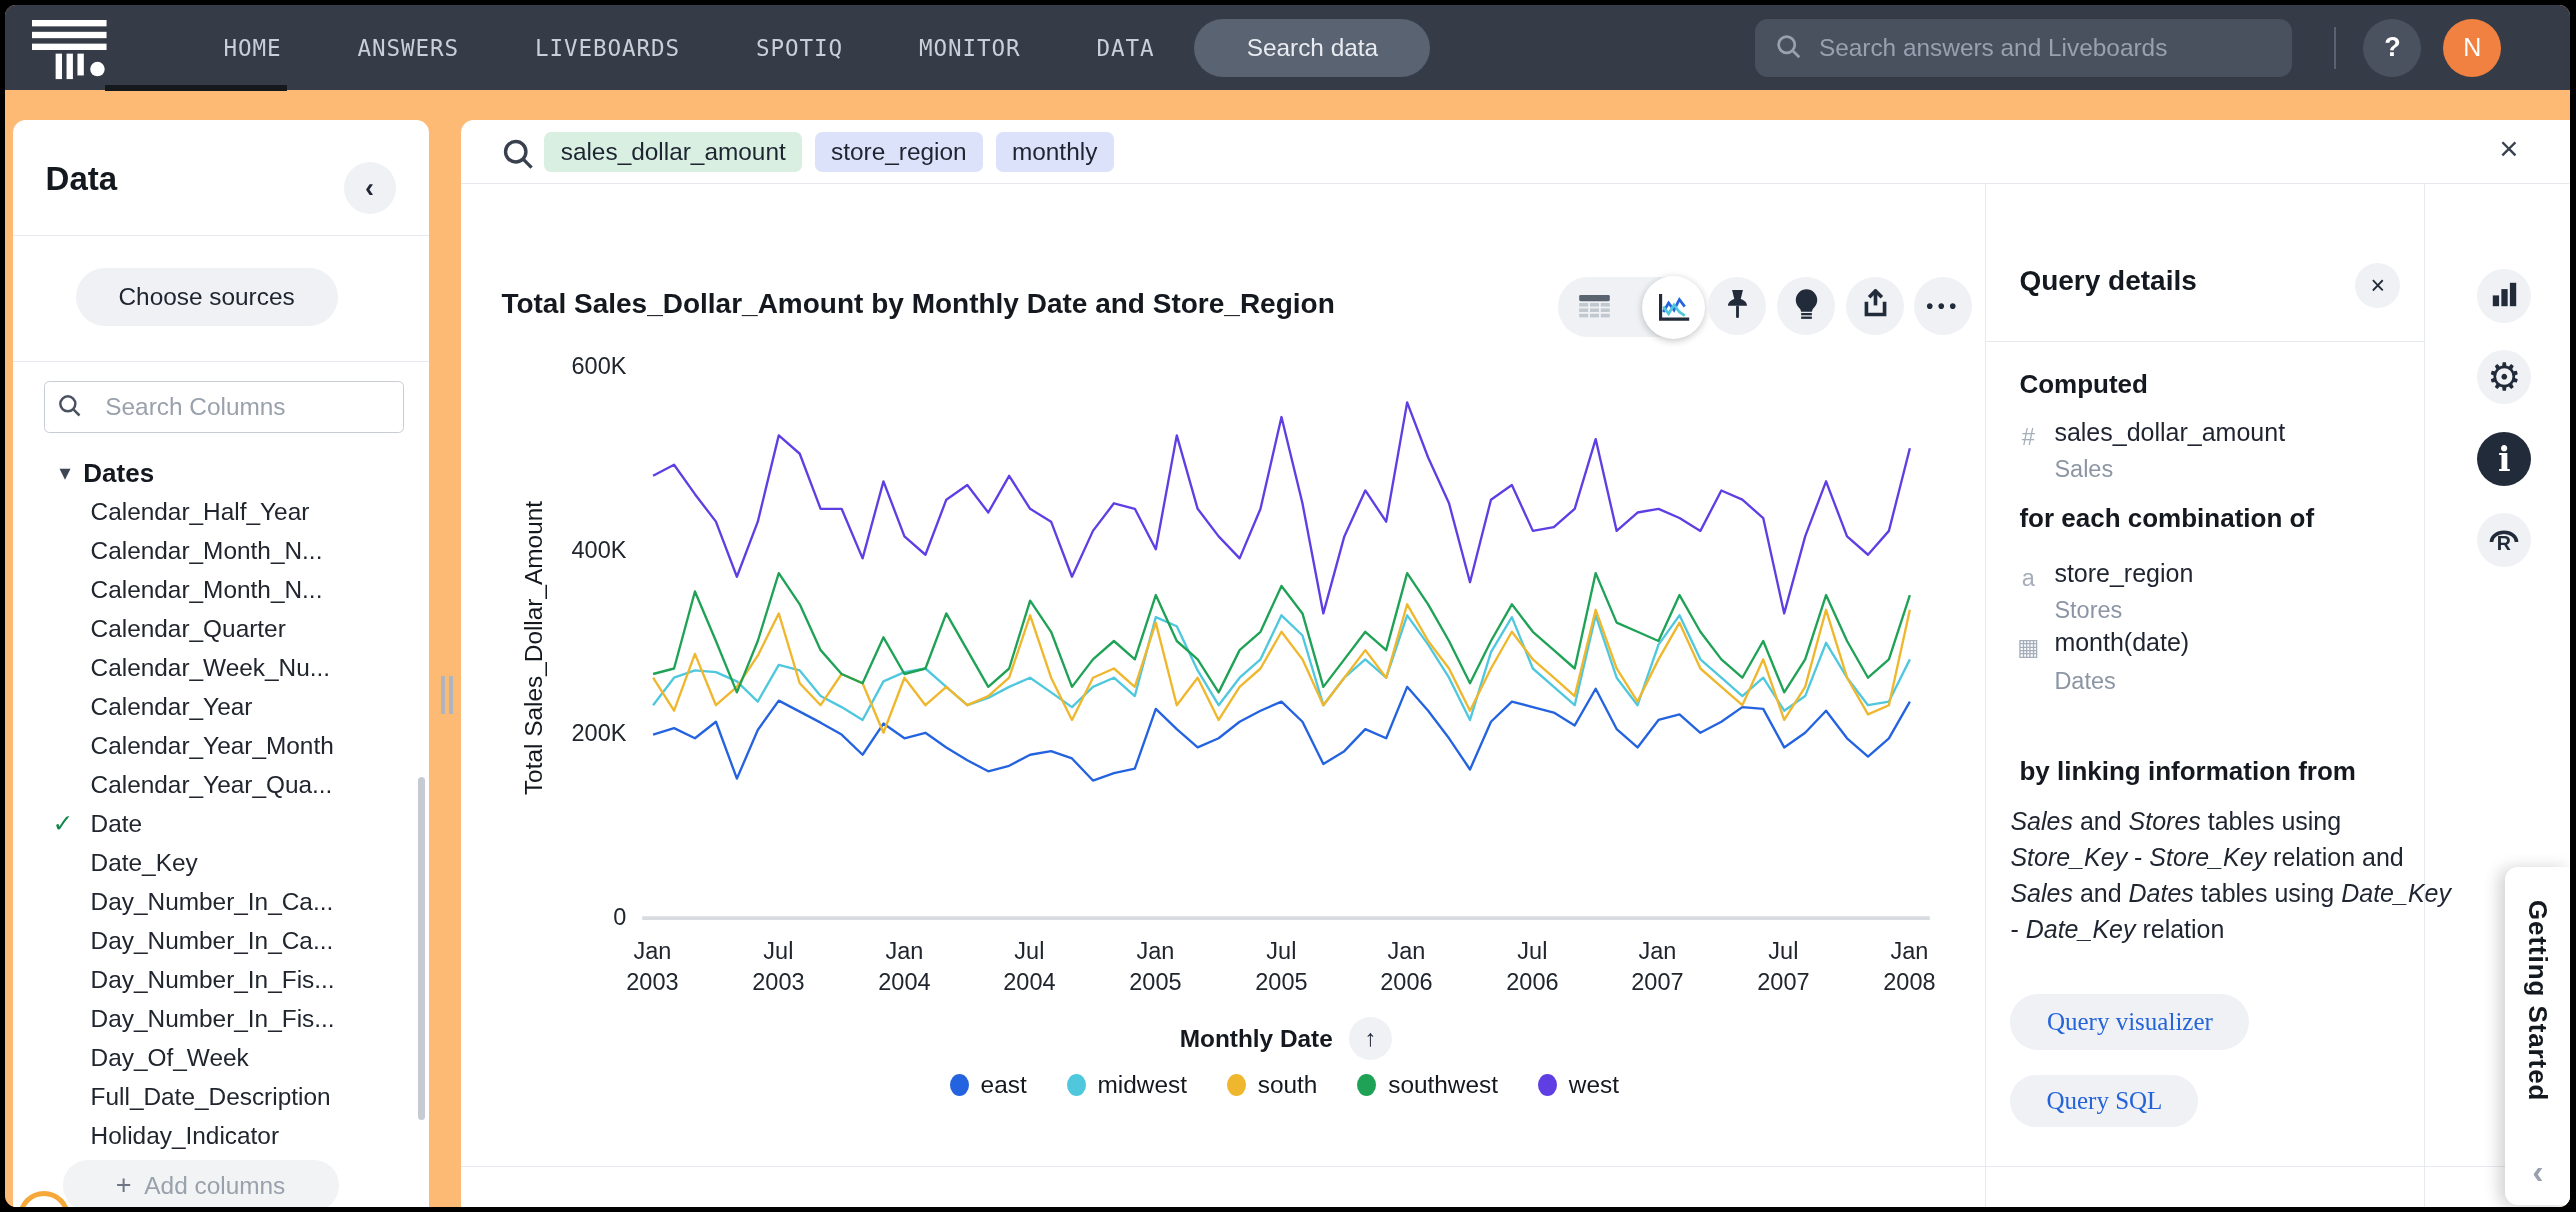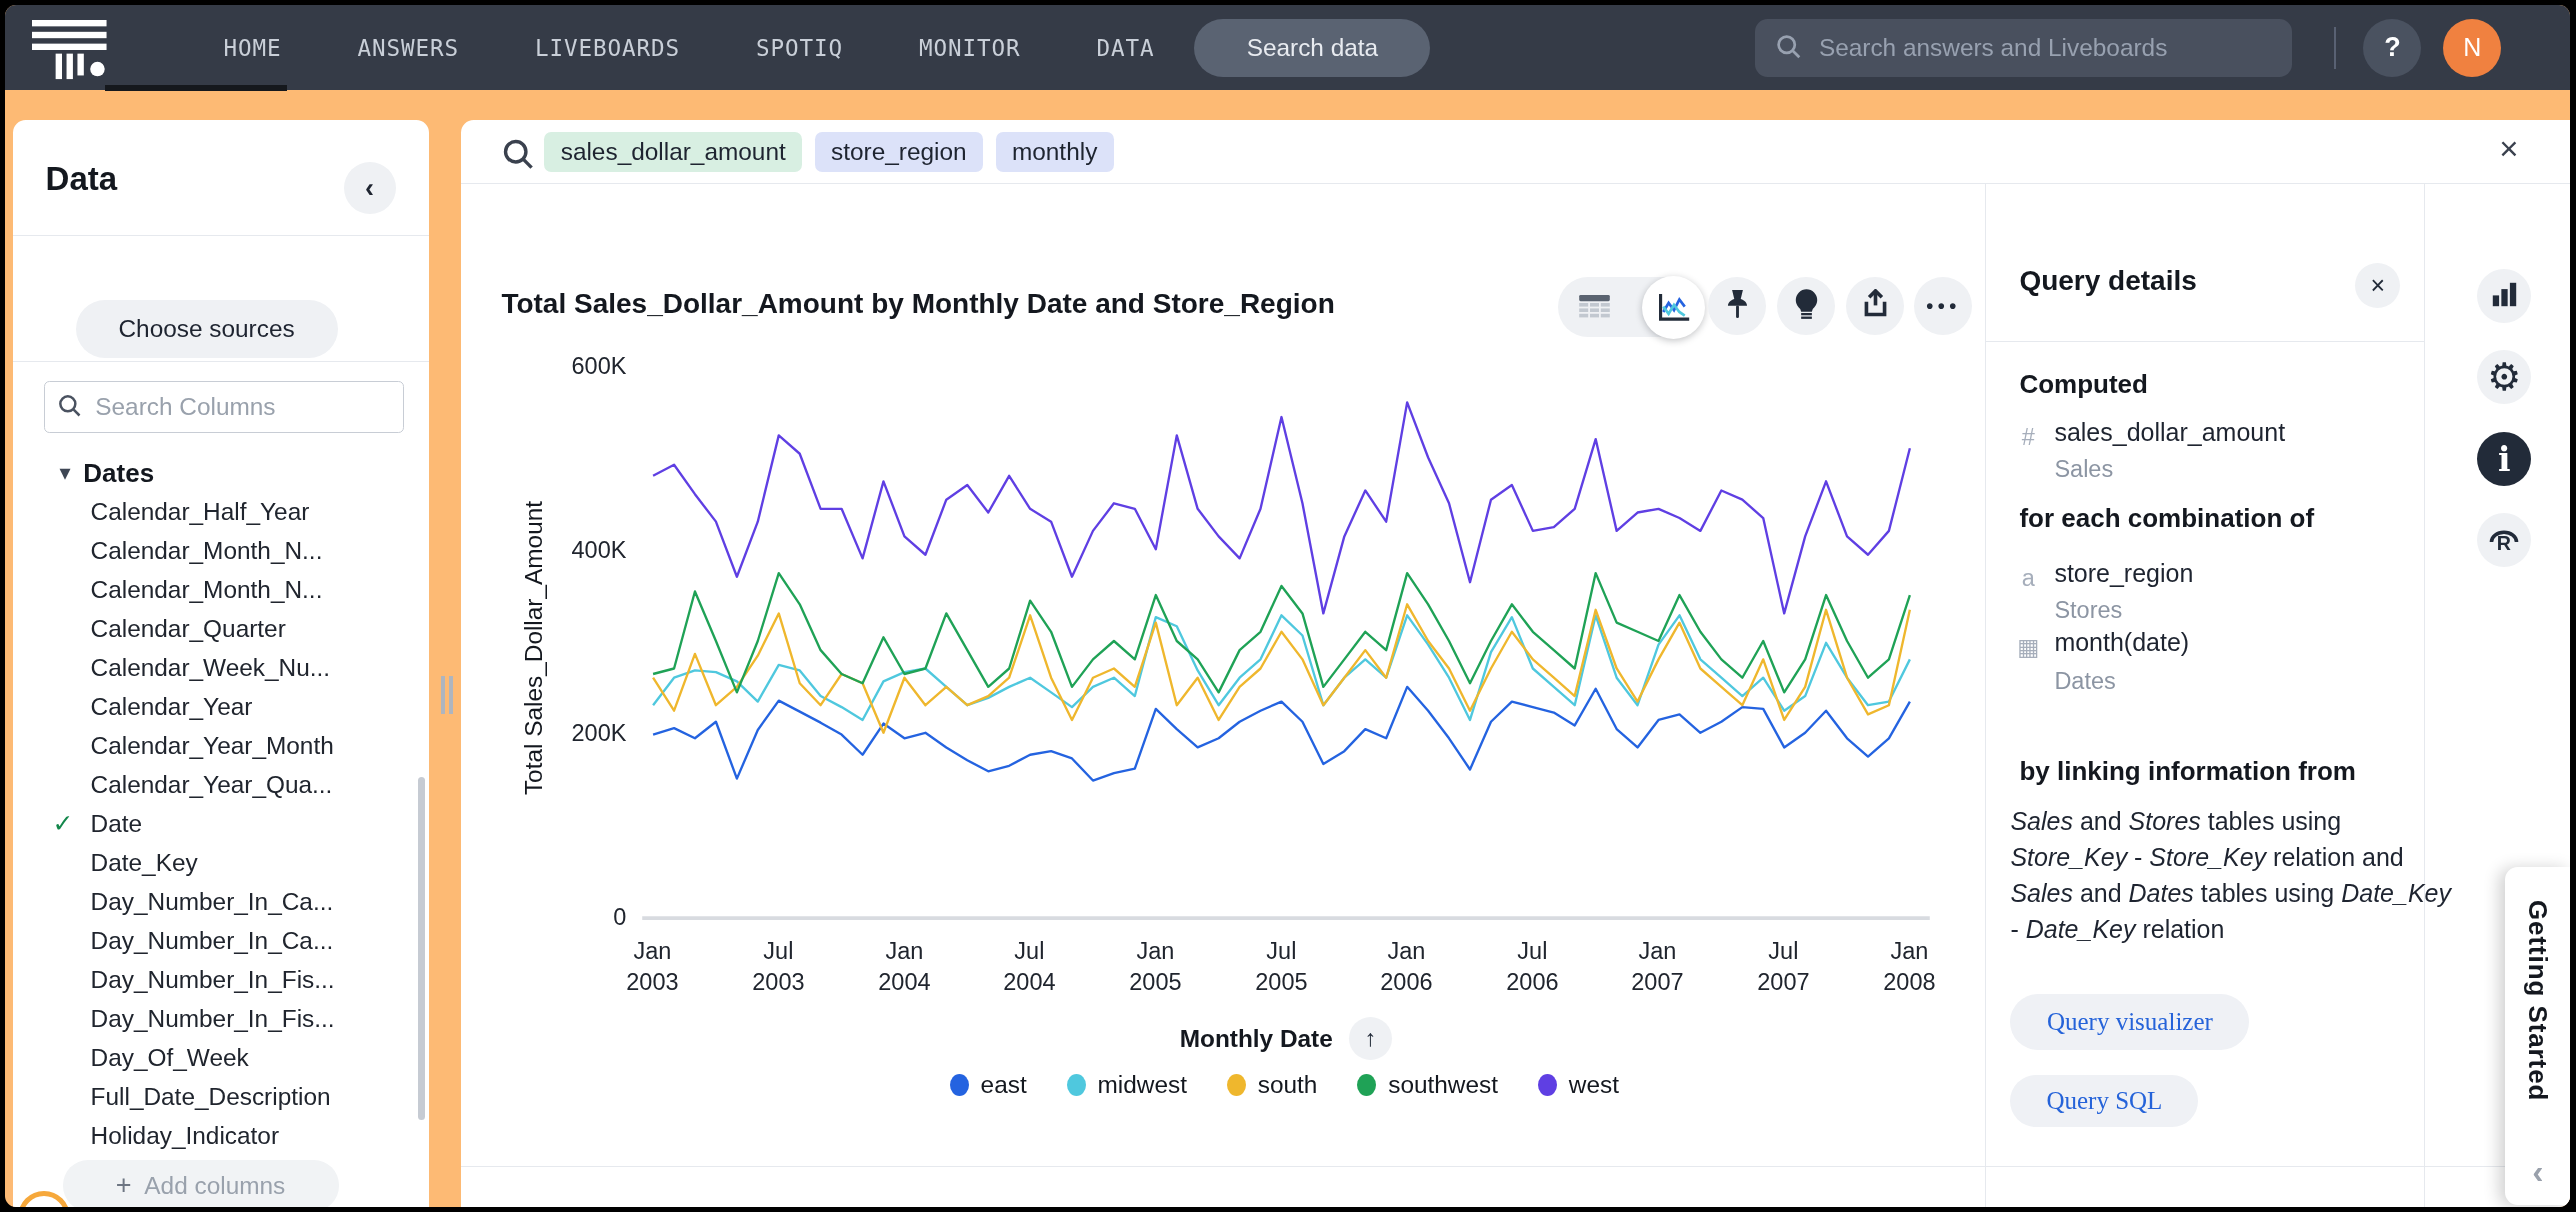--- a/index.html
+++ b/index.html
@@ -26,24 +26,24 @@
             color:#FFF;font-size:27px;font-weight:bold;display:flex;align-items:center;justify-content:center;}
   .nav-avatar{position:absolute;left:2438px;top:13.6px;width:58px;height:58px;border-radius:50%;background:#F08140;
             color:#FFF;font-size:25px;display:flex;align-items:center;justify-content:center;}
   
   .sidebar{position:absolute;left:7.2px;top:115px;width:416px;bottom:0;background:#FFF;border-radius:12.7px 12.7px 0 0;}
   .sb-title{position:absolute;left:33px;top:40px;font-size:33px;font-weight:bold;color:#14181F;}
   .sb-collapse{position:absolute;left:331px;top:42px;width:52px;height:52px;border-radius:50%;background:#EFF1F4;
             display:flex;align-items:center;justify-content:center;font-size:27px;font-weight:bold;color:#1E2430;cursor:pointer;}
   .sb-div1{position:absolute;left:0;top:115px;width:100%;height:0.9px;background:#E6E9EE;}
   .sb-choose{position:absolute;left:63px;top:148px;width:262px;height:58px;border-radius:29px;background:#EFF1F4;
-            font-size:24.4px;color:#1E2430;display:flex;align-items:center;justify-content:center;cursor:pointer;margin-top:32px;}
+            font-size:24.4px;color:#1E2430;display:flex;align-items:center;justify-content:center;cursor:pointer;}
   .sb-div2{position:absolute;left:0;top:241px;width:100%;height:0.9px;background:#E6E9EE;}
   .sb-search{position:absolute;left:31px;top:261px;width:360px;height:52px;border:1.8px solid #C8CDD5;border-radius:5.4px;
-            box-sizing:border-box;display:flex;align-items:center;padding:0 12.7px;gap:11px;}
+            box-sizing:border-box;display:flex;align-items:center;padding:0 12.7px;gap:21px;}
   .sb-search input{border:none;outline:none;font-size:24.4px;width:100%;color:#1E2430;
             font-family:"Liberation Sans","DejaVu Sans",sans-serif;}
   .sb-search input::placeholder{color:#99A1AC;}
   .tree{position:absolute;left:0;top:334px;right:12.7px;bottom:0;overflow:hidden;}
   .t-group{display:flex;align-items:center;gap:12.7px;padding-left:47px;height:38px;font-size:26px;font-weight:bold;color:#14181F;}
   .tri{font-size:22px;color:#3E4654;}
   .t-row{position:relative;padding-left:78px;height:39px;display:flex;align-items:center;font-size:24.4px;color:#20252E;cursor:pointer;white-space:nowrap;}
   .t-row .check{position:absolute;left:40px;color:#13874B;font-size:25px;font-weight:bold;}
   .sb-scroll{position:absolute;right:3.6px;top:657px;width:7.2px;height:343px;border-radius:3.6px;background:#C6CBD3;}
   .sb-addcols{position:absolute;left:50px;top:1040px;width:276px;height:51px;border-radius:25px;background:#F1F3F5;

